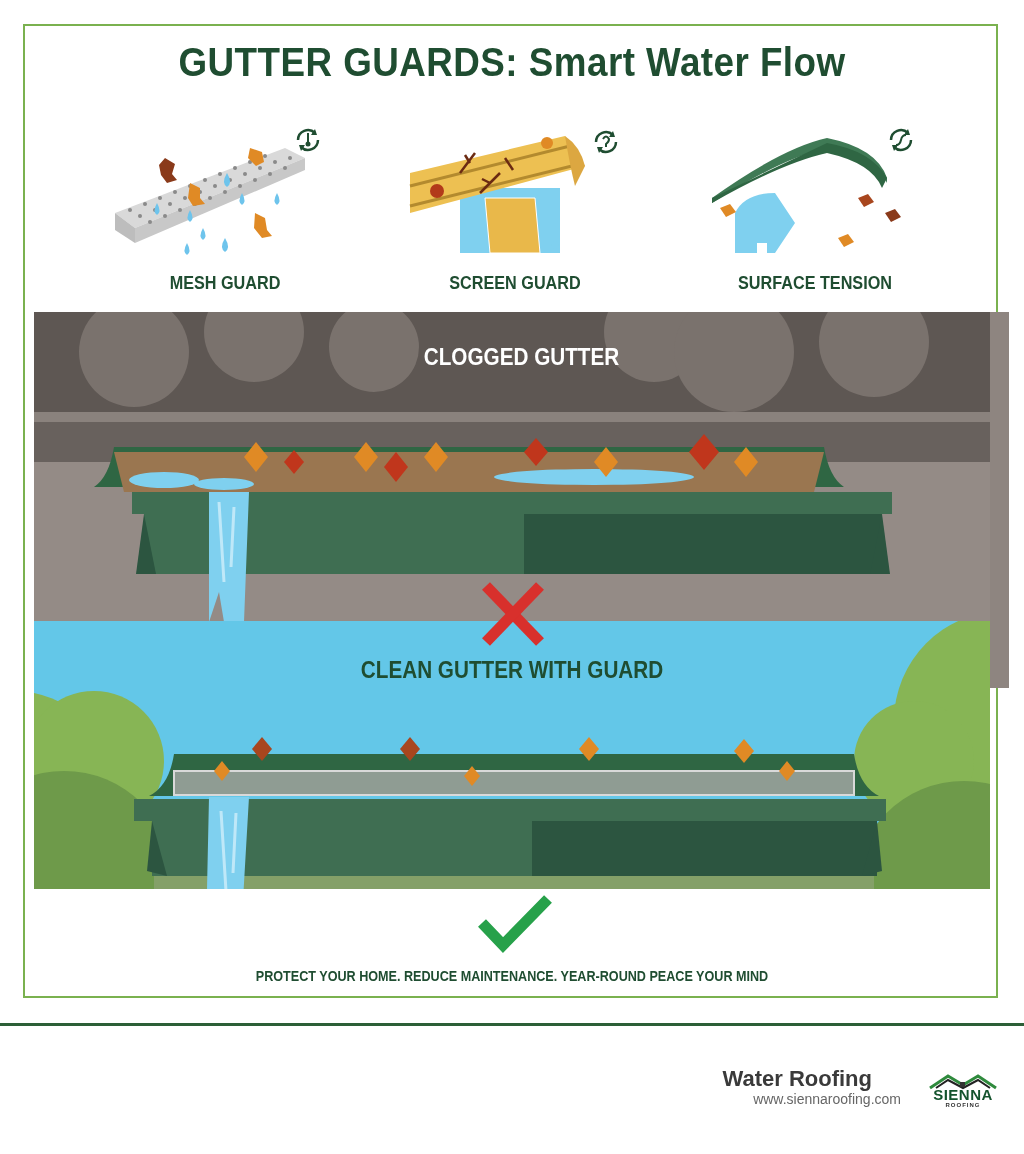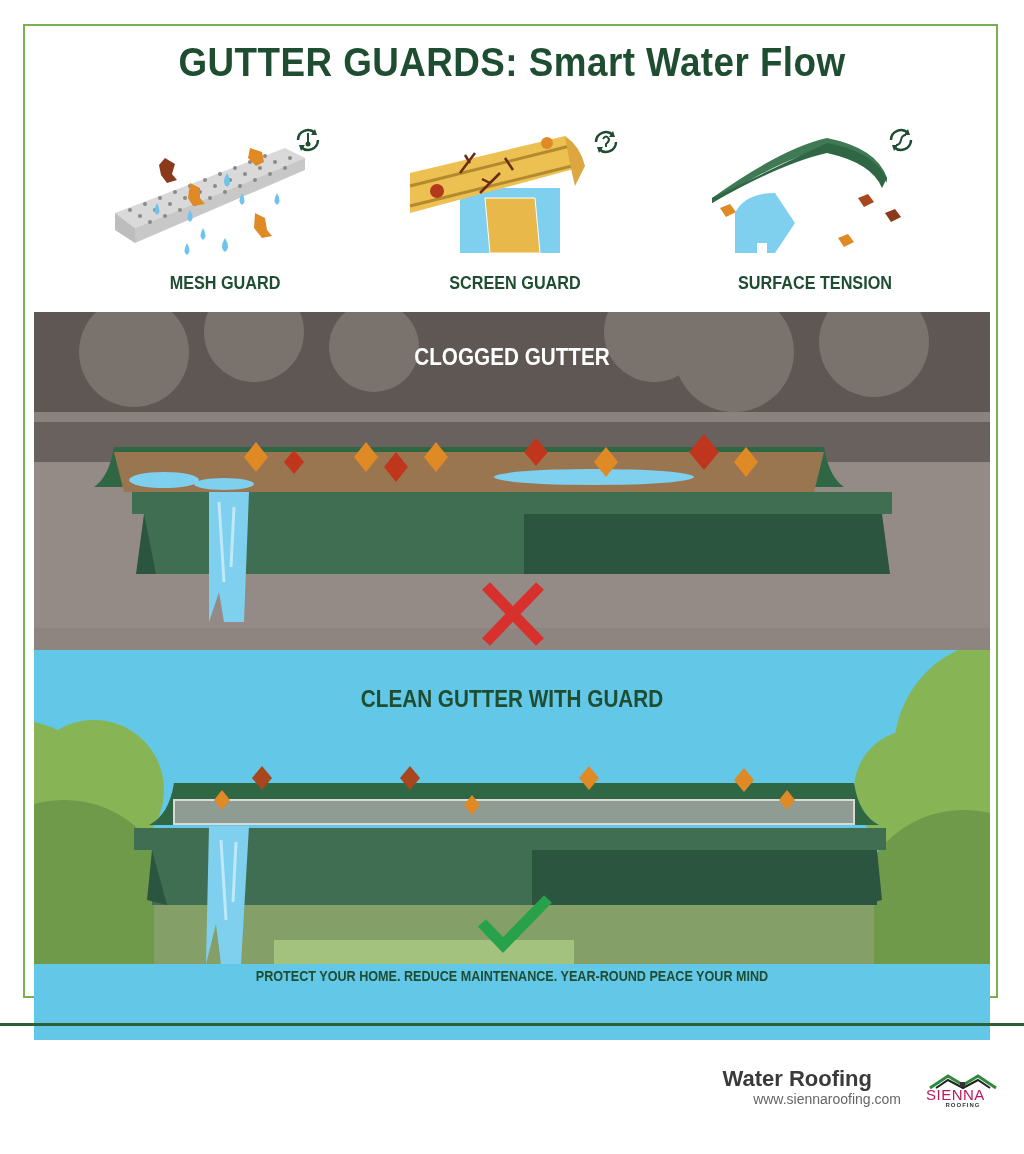--- a/index.html
+++ b/index.html
@@ -16,22 +16,22 @@
     font-size: 40px; font-weight: bold; color: #1f4d31; letter-spacing: 0.5px;
     transform: scaleX(0.92);
   }
   .guard-card { position: absolute; top: 118px; width: 250px; height: 190px; }
   .guard-label {
     position: absolute; left: 0; right: 0; top: 155px; text-align: center;
     font-size: 18px; font-weight: bold; color: #1f4d31; transform: scaleX(0.9);
   }
   .cycle-icon { position: absolute; width: 32px; height: 32px; }
   .panel { position: absolute; left: 34px; width: 956px; overflow: hidden; }
-  .panel-clogged { top: 312px; height: 376px; background: #8e8580; }
-  .panel-clean { top: 650px; height: 390px; background: #63c7e8; }
+  .panel-clogged { top: 312px; height: 376px; background: #8e8580; padding-left: 19px; }
+  .panel-clean { top: 621px; height: 268px; background: #63c7e8; }
   .panel-heading {
     position: absolute; left: 0; right: 0; text-align: center; font-size: 23px; font-weight: bold;
     transform: scaleX(0.9);
   }
   .tagline {
     position: absolute; left: 0; top: 968px; width: 1024px; text-align: center;
     font-size: 14px; font-weight: bold; color: #1f4d31; transform: scaleX(0.9);
   }
   .footer-rule { position: absolute; left: 0; top: 1023px; width: 1024px; height: 3px; background: #2c5f37; }
   .brand-name {
@@ -260,15 +260,15 @@
 
 <div class="brand-name">Water Roofing</div>
 <div class="brand-url">www.siennaroofing.com</div>
 
 <div class="logo">
   <svg width="74" height="40" viewBox="0 0 74 40">
     <polyline points="4,16 22,4 37,13 52,4 70,16" fill="none" stroke="#2f8a3d" stroke-width="3"></polyline>
     <polyline points="10,16 22,8 37,16 52,8 64,16" fill="none" stroke="#222" stroke-width="2"></polyline>
     <rect x="34" y="10" width="5" height="5" fill="#333"></rect>
   </svg>
-  <div style="position:absolute;left:0;top:14px;width:74px;text-align:left;font-size:15px;font-weight:normal;color:#be185d;letter-spacing:0.5px;">SIENNA</div>
+  <div style="position:absolute;left:0;top:14px;width:74px;text-align:center;font-size:15px;font-weight:bold;color:#14532d;letter-spacing:0.5px;">SIENNA</div>
   <div style="position:absolute;left:0;top:30px;width:74px;text-align:center;font-size:6px;font-weight:bold;color:#333;letter-spacing:1px;">ROOFING</div>
 </div>
 
 </body></html>

